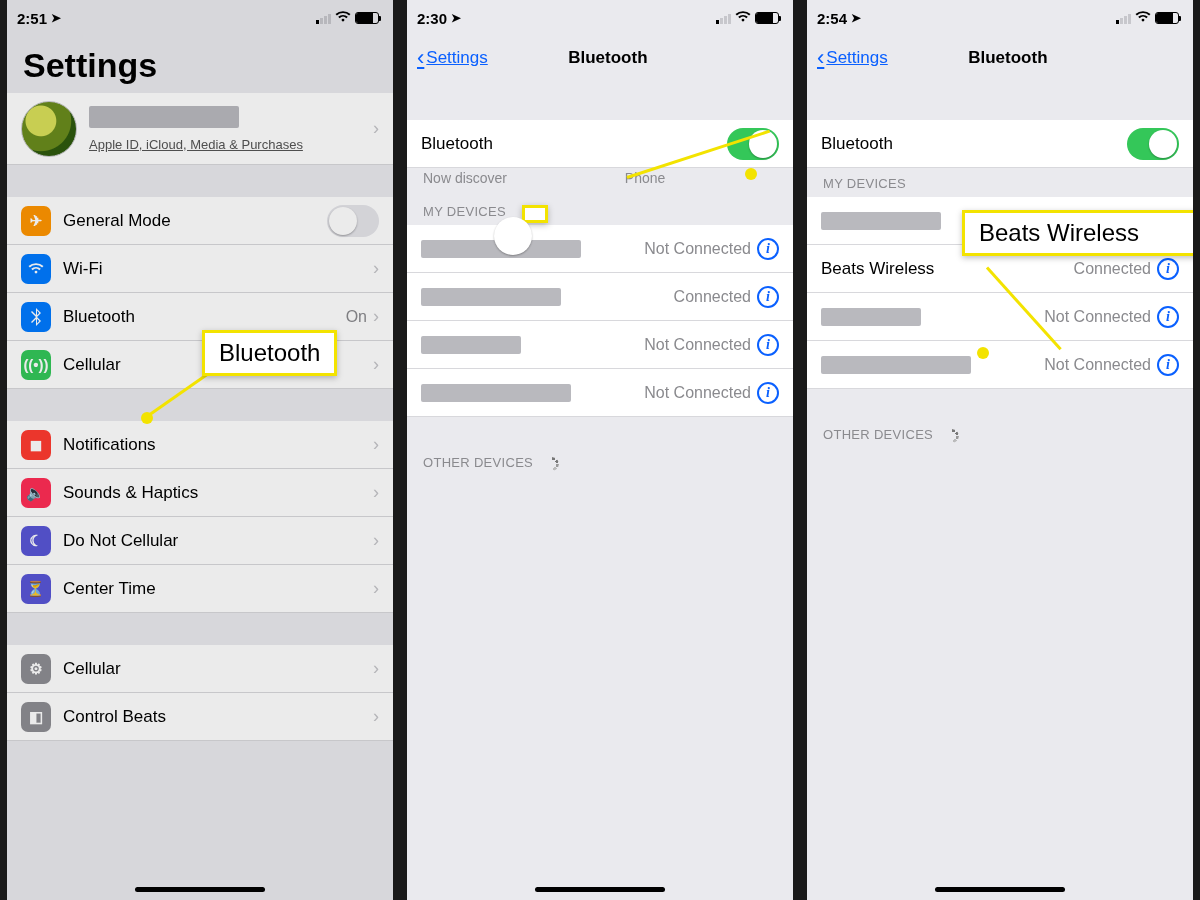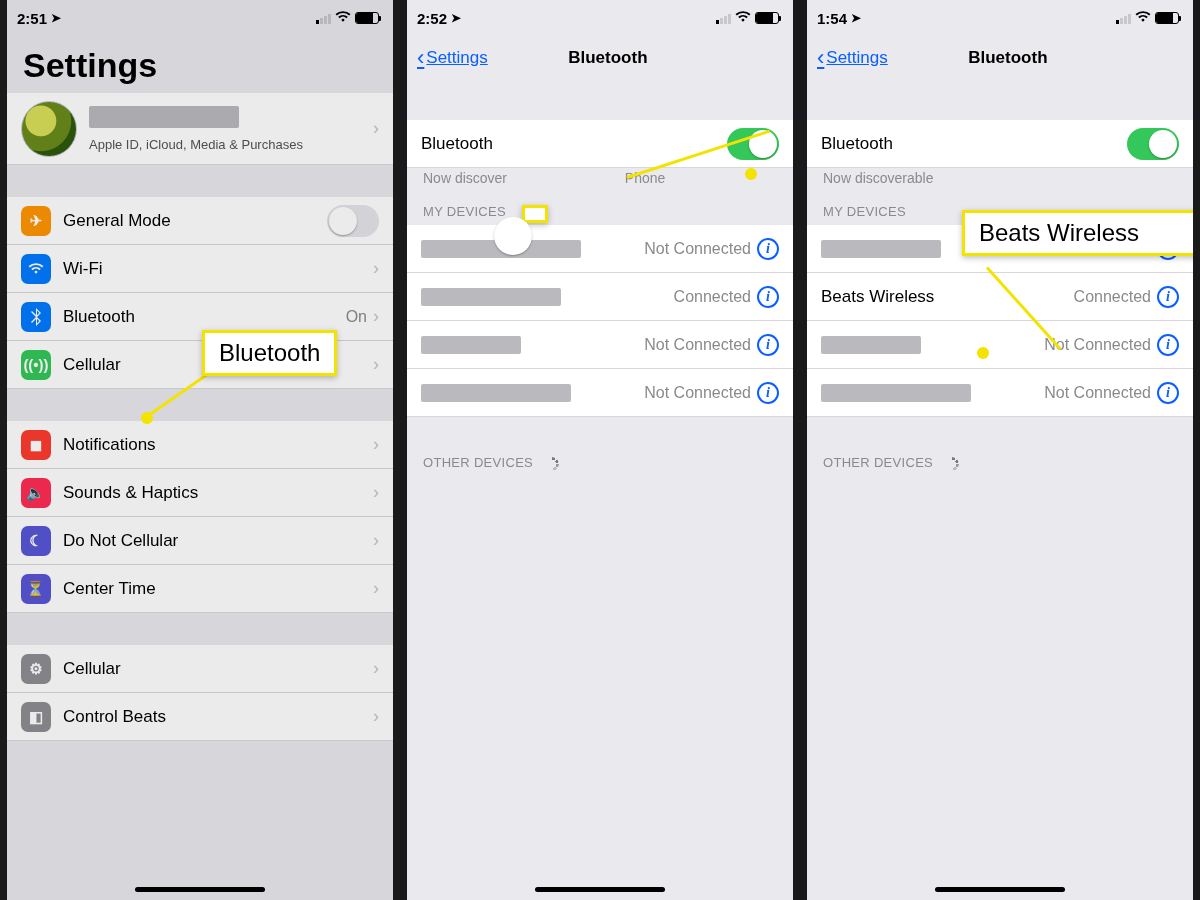--- a/index.html
+++ b/index.html
@@ -88,21 +88,21 @@
           </span>
     </div>
   </div>
 
   <div class="big-title">Settings</div>
 
   <div class="row" style="min-height:72px;">
     <span class="avatar"></span>
     <div style="flex:1;">
       <span class="blur" style="width:150px;height:22px;"></span>
-      <div style="font-size:13px;color:#555;margin-top:4px;">Apple ID, iCloud, Media &amp; Purchases</div>
+      <div style="font-size:13px;color:#555;margin-top:4px;text-decoration:underline;">Apple ID, iCloud, Media &amp; Purchases</div>
     </div>
     <span class="chev">›</span>
   </div>
 
   <div class="section-gap"></div>
 
   <div class="row">
     <span class="icon ic-orange">✈</span>
     <span class="label">General Mode</span>
     <span class="spacer"></span>
@@ -183,21 +183,21 @@
   <div class="home-ind"></div>
 
   <div class="callout" style="top:330px; left:195px;">Bluetooth</div>
   <div class="line" style="top:415px; left:140px; width:110px; transform:rotate(-35deg);"></div>
   <div class="dot" style="top:412px; left:134px;"></div>
 </div>
 
 <div class="phone">
   <div class="statusbar">
     <div class="left">
-      <span>2:52</span>
+      <span>2:30</span>
       <span class="loc">➤</span>
     </div>
     <div class="right">
       <span class="sig-bars">
             <i></i>
             <i></i>
             <i></i>
             <i></i>
           </span>
       <span class="wifi-ic">
@@ -271,21 +271,21 @@
   <div class="callout toggle-call" style="top:205px; left:115px;">
     <span class="toggle"><span class="knob"></span></span>
   </div>
   <div class="line" style="top:176px; left:220px; width:150px; transform:rotate(-18deg);"></div>
   <div class="dot" style="top:168px; left:338px;"></div>
 </div>
 
 <div class="phone">
   <div class="statusbar">
     <div class="left">
-      <span>1:54</span>
+      <span>2:54</span>
       <span class="loc">➤</span>
     </div>
     <div class="right">
       <span class="sig-bars">
             <i></i>
             <i></i>
             <i></i>
             <i></i>
           </span>
       <span class="wifi-ic">
@@ -309,21 +309,20 @@
 
   <div style="height:40px;"></div>
 
   <div class="row">
     <span class="label">Bluetooth</span>
     <span class="spacer"></span>
     <span class="toggle">
           <span class="knob"></span>
         </span>
   </div>
-  <div class="subtext">Now discoverable</div>
 
   <div class="group-header">MY DEVICES</div>
 
   <div class="row">
     <span class="blur" style="width:120px;"></span>
     <span class="spacer"></span>
     <span class="value">Not Connected</span>
     <span class="info-ic">i</span>
   </div>
   <div class="row">

